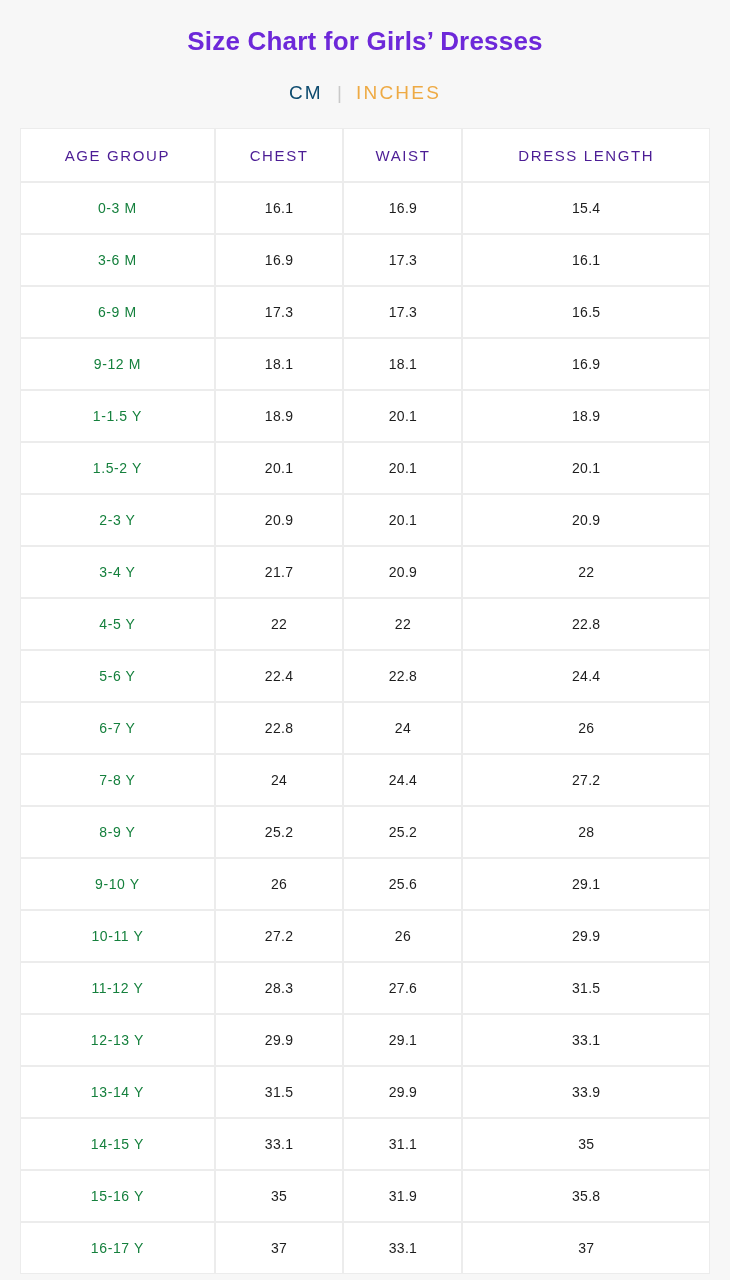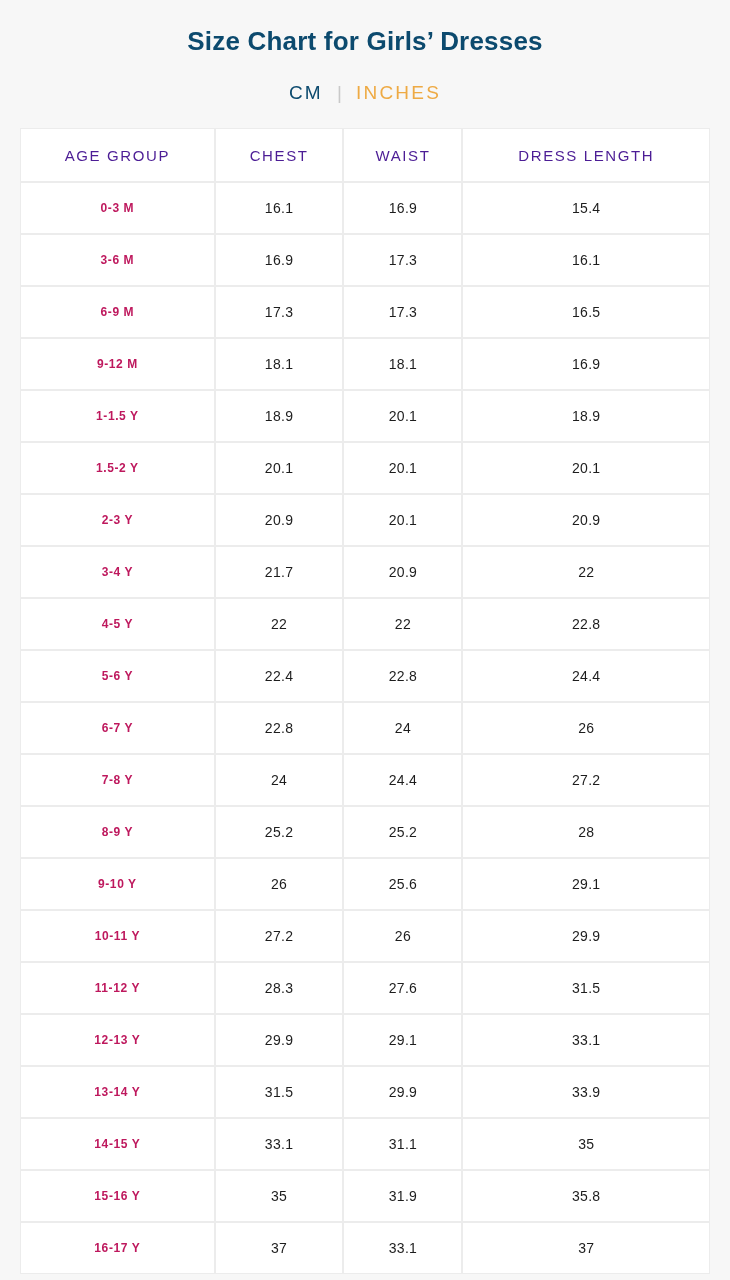--- a/index.html
+++ b/index.html
@@ -7,21 +7,21 @@
     width:730px; height:1280px;
     background:#f7f7f7;
     font-family:"Liberation Sans", sans-serif;
     overflow:hidden;
   }
   .page { width:730px; height:1280px; position:relative; }
 
   .title {
     position:absolute; top:26px; left:0; width:730px;
     text-align:center;
-    font-size:26px; font-weight:bold; color:#0c4a6e;
+    font-size:26px; font-weight:bold; color:#6d28d9;
     letter-spacing:0.2px;
   }
 
   .units {
     position:absolute; top:82px; left:0; width:730px;
     display:flex; justify-content:center; align-items:center;
     font-size:19px; letter-spacing:2.2px;
   }
   .unit-cm { color:#0c4a6e; }
   .unit-sep { color:#c9c9c9; margin:0 12px 0 14px; font-weight:300; }
@@ -40,21 +40,21 @@
     vertical-align:middle;
     padding:0;
   }
   .hrow th {
     height:54px;
     font-size:15px; font-weight:normal; color:#4c1d95;
     letter-spacing:1.6px;
   }
   .drow td { height:52px; }
   .c-age {
-    font-size:12px; font-weight:bold; color:#be185d;
+    font-size:14px; font-weight:normal; color:#15803d;
     letter-spacing:0.6px;
   }
   .c-num {
     font-size:14px; font-weight:normal; color:#1d1d1d;
     letter-spacing:0.3px;
   }
   .col-age { width:201px; }
   .col-chest { width:132px; }
   .col-waist { width:122px; }
   .col-len { width:256px; }

